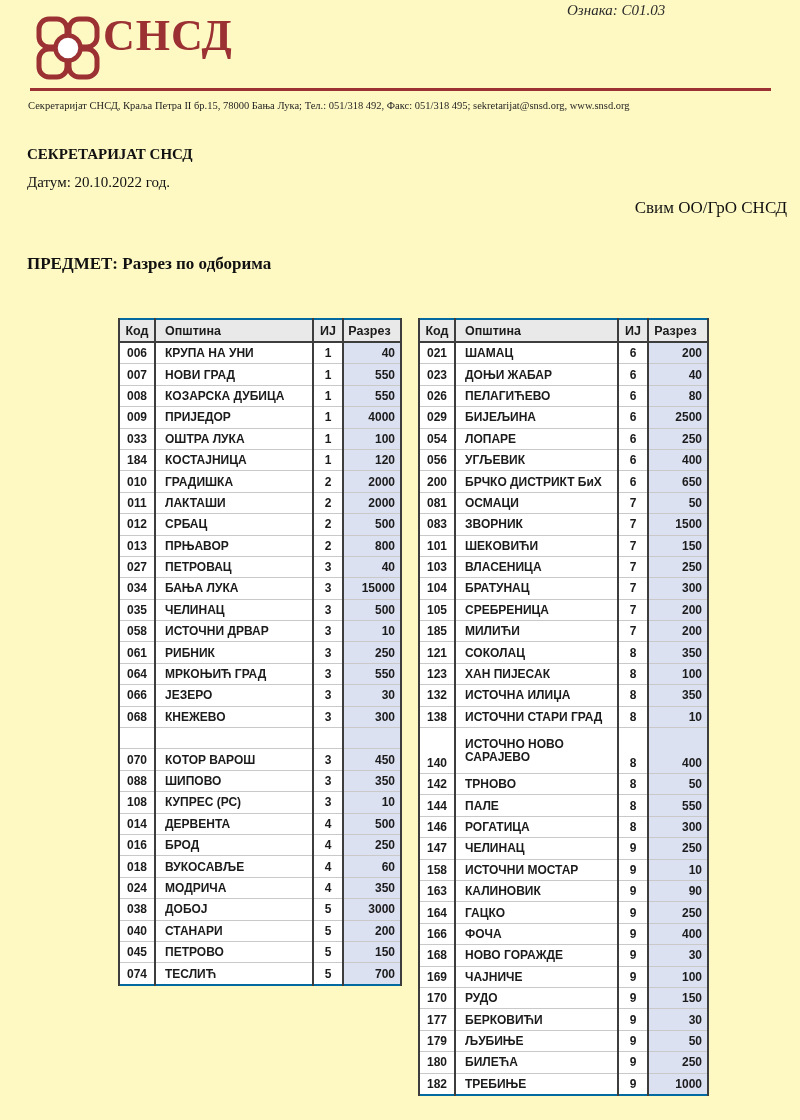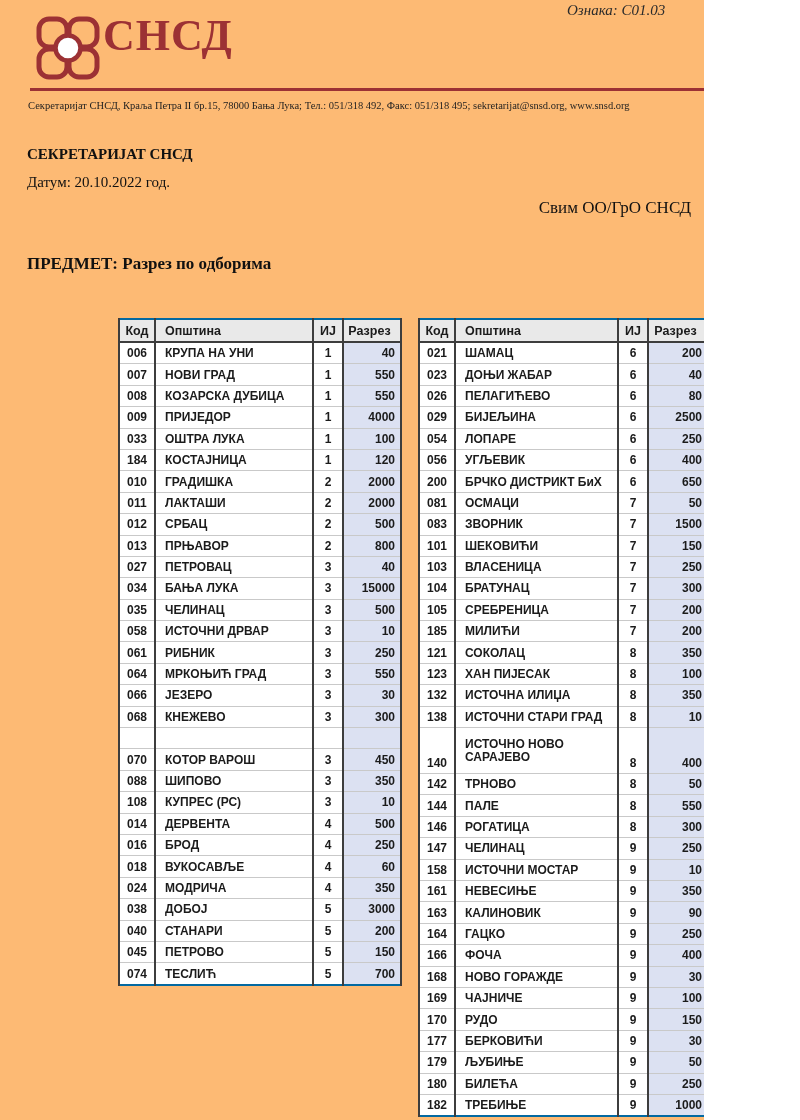--- a/index.html
+++ b/index.html
@@ -1,17 +1,17 @@
 <!DOCTYPE html>
 <html><head>
 <meta charset="utf-8">
 <style>
   html,body { margin:0; padding:0; background:#ffffff; }
   .page {
-    position:relative; width:704px; height:1120px; background:#fdba74;
+    position:relative; width:800px; height:1120px; background:#fef9c3;
     font-family:"Liberation Serif", serif; overflow:hidden;
   }
   
   .logo { position:absolute; left:35px; top:16px; width:66px; height:64px; }
   .acronym {
     position:absolute; left:103px; top:10px;
     font-size:44px; font-weight:bold; color:#9c3134; letter-spacing:1px;
   }
   .org-name {
     position:absolute; left:104px; top:56px;
@@ -437,26 +437,20 @@
           <td class="col-ij">9</td>
           <td class="col-raz">250</td>
         </tr>
         <tr>
           <td class="col-code">158</td>
           <td class="col-mun">ИСТОЧНИ МОСТАР</td>
           <td class="col-ij">9</td>
           <td class="col-raz">10</td>
         </tr>
         <tr>
-          <td class="col-code">161</td>
-          <td class="col-mun">НЕВЕСИЊЕ</td>
-          <td class="col-ij">9</td>
-          <td class="col-raz">350</td>
-        </tr>
-        <tr>
           <td class="col-code">163</td>
           <td class="col-mun">КАЛИНОВИК</td>
           <td class="col-ij">9</td>
           <td class="col-raz">90</td>
         </tr>
         <tr>
           <td class="col-code">164</td>
           <td class="col-mun">ГАЦКО</td>
           <td class="col-ij">9</td>
           <td class="col-raz">250</td>

